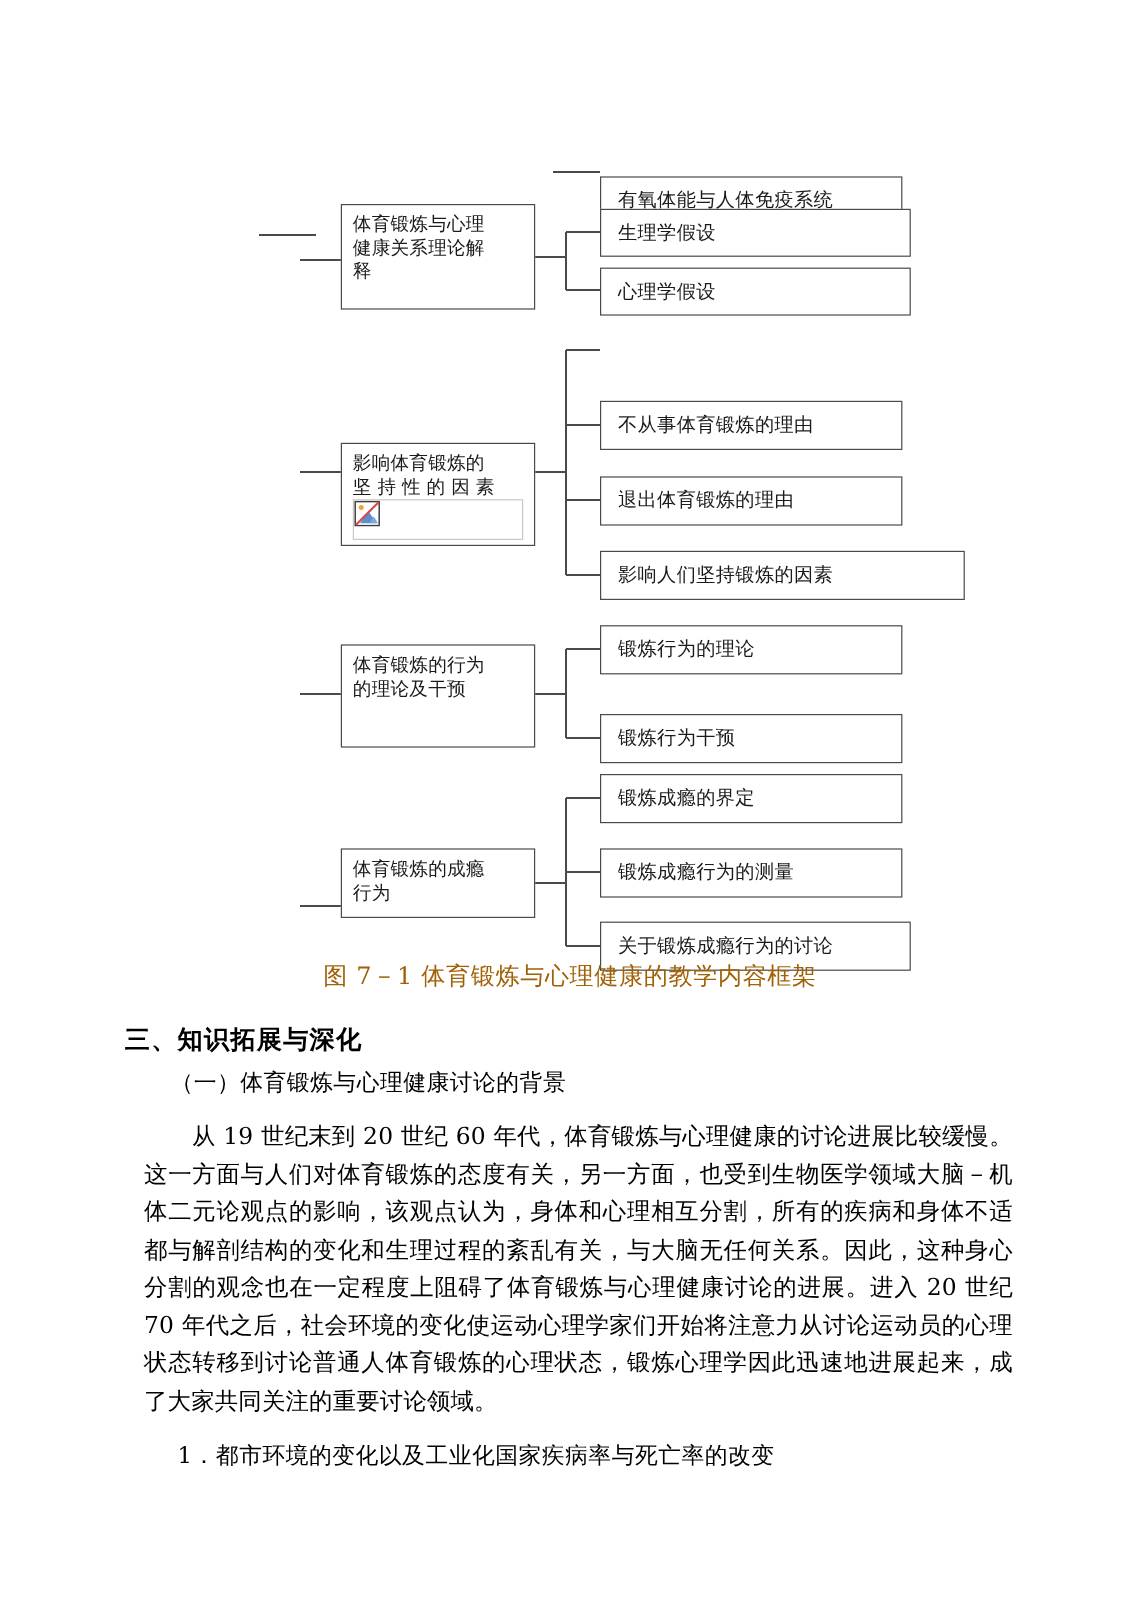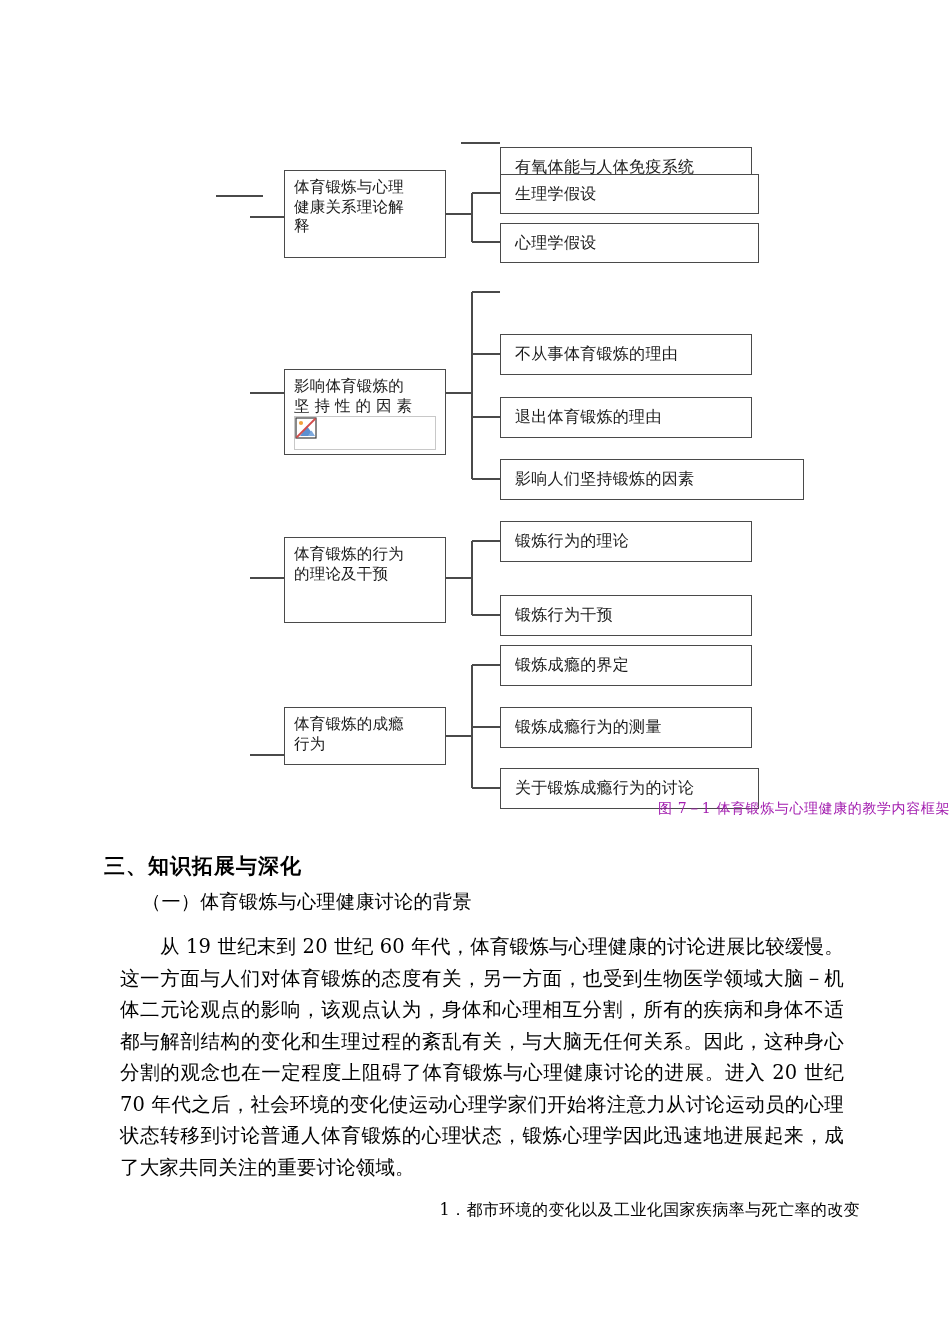--- a/index.html
+++ b/index.html
@@ -85,24 +85,24 @@
     width: 22px;
     height: 22px;
   }
 
   
   .fig-caption {
     position: absolute;
     left: 0;
     top: 800px;
     width: 950px;
-    text-align: right;
-    font-size: 14px;
+    text-align: center;
+    font-size: 20px;
     letter-spacing: 0.6px;
-    color: #a21caf;
+    color: #a16207;
     font-family: "DejaVu Serif", "Liberation Serif", serif;
   }
 
   
   .body-text {
     position: absolute;
     left: 104px;
     top: 852px;
     width: 756px;
   }
@@ -121,25 +121,24 @@
   }
   .para {
     font-size: 19.5px;
     line-height: 1.62;
     margin: 16px;
     text-indent: 40px;
     text-align: justify;
     letter-spacing: 0.15px;
   }
   .list-item {
-    font-size: 16px;
+    font-size: 19px;
     margin: 2px 0 0 0;
     text-indent: 44px;
     letter-spacing: 0.4px;
-    text-align: right;
   }
 </style>
 </head>
 <body>
 
 <div class="page">
 
   <div class="diagram">
 
     <svg width="950" height="840">

